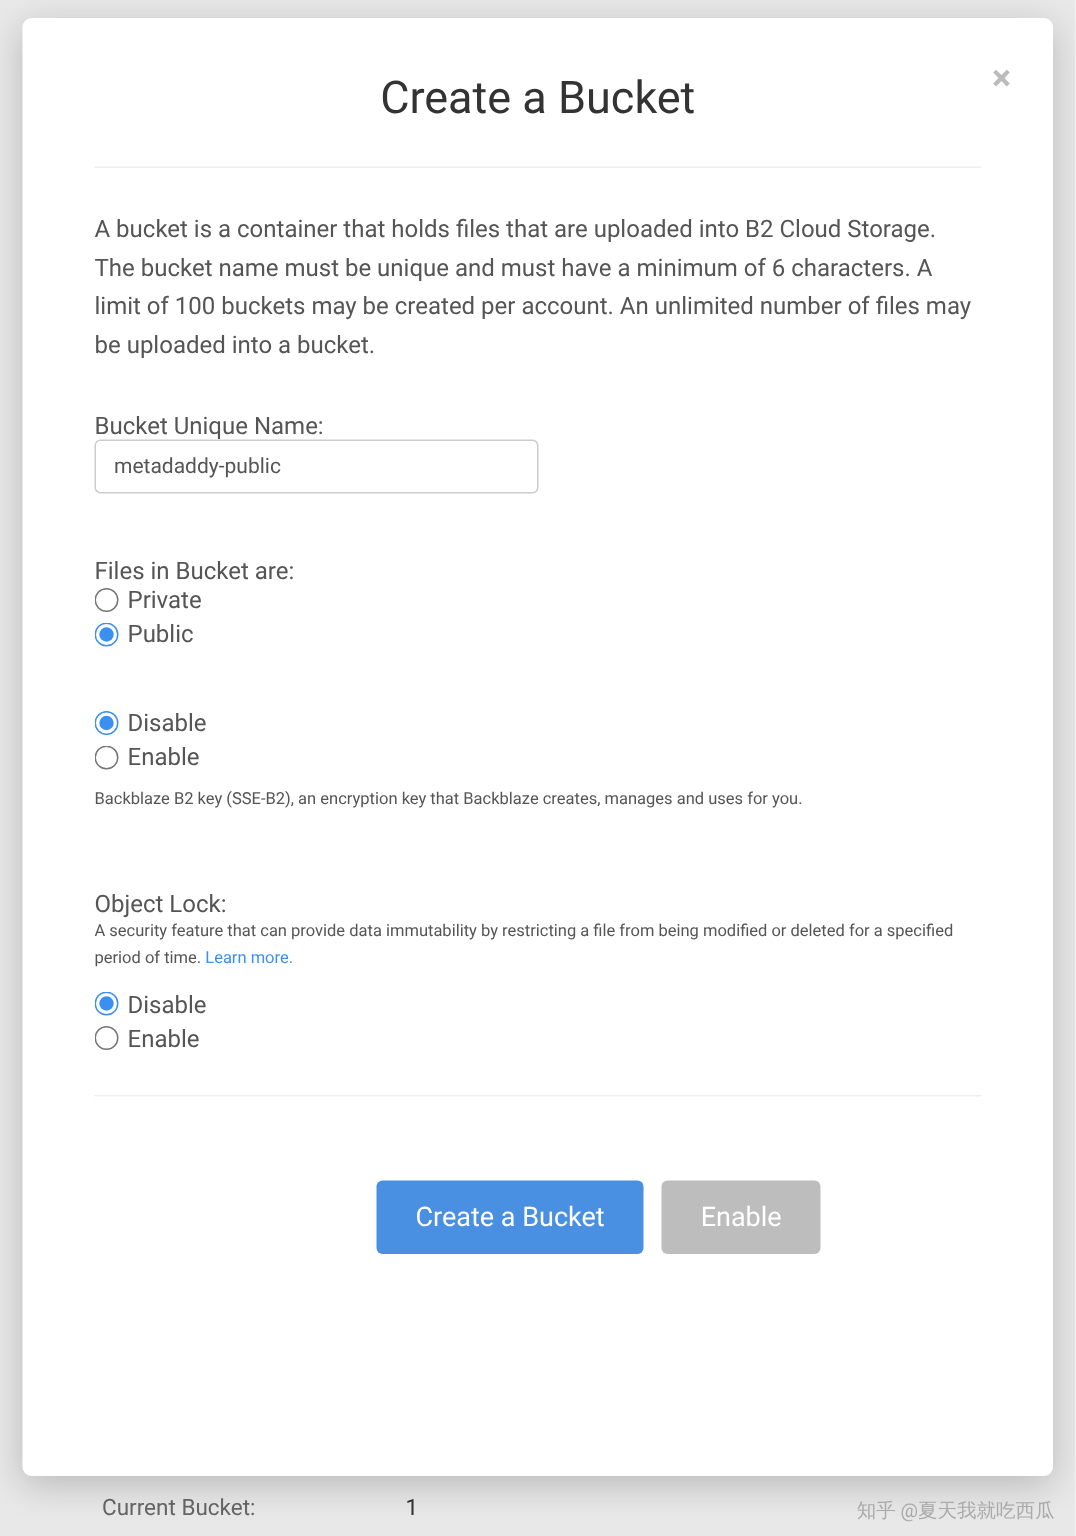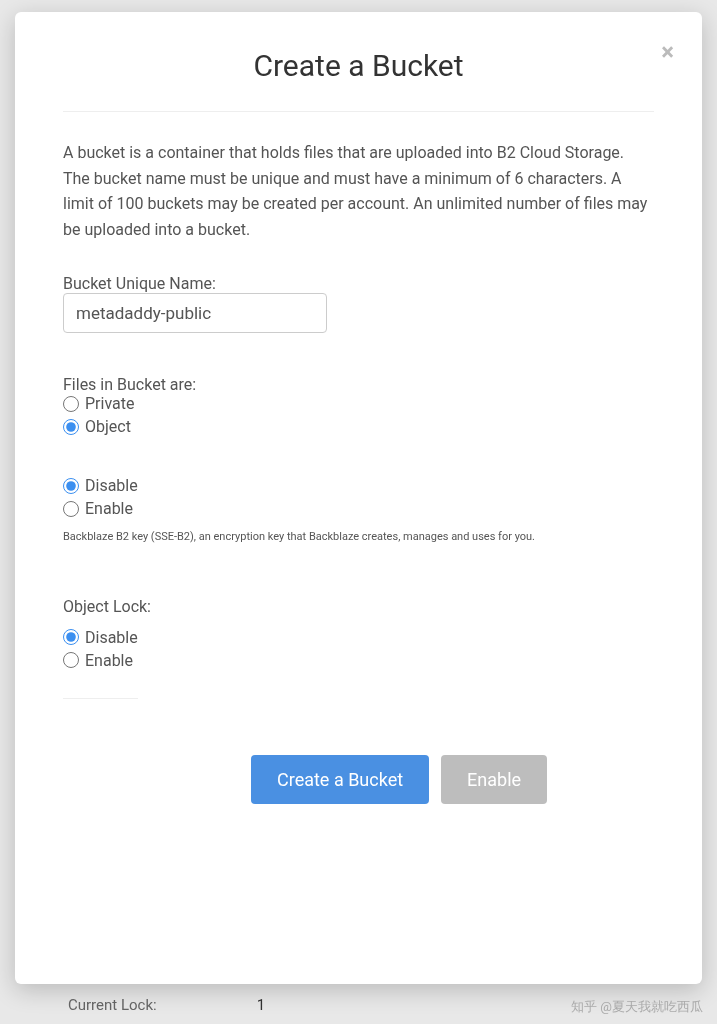--- a/index.html
+++ b/index.html
@@ -74,23 +74,23 @@
       width: 188px;
       flex-shrink: 0;
       color: #555;
       font-size: 16px;
       padding-top: 6px;
     }
     .form-control {
       flex: 1;
     }
     .text-input {
-      width: 264px;
+      width: 296px;
       padding: 9px 12px;
-      font-size: 17px;
+      font-size: 14px;
       color: #555;
       border: 1px solid #ccc;
       border-radius: 4px;
       font-family: inherit;
     }
     .radio-option {
       display: flex;
       align-items: center;
       margin-bottom: 4px;
       cursor: pointer;
@@ -163,21 +163,21 @@
       gap: 60px;
     }
     .bg-row .label { color: #666; }
     .bg-row .val { color: #333; margin-left: 40px; }
   </style>
 </head>
 <body>
 
 <div class="backdrop">
   <div class="bg-row">
-    <span class="label">Current Lock:</span>
+    <span class="label">Current Bucket:</span>
     <span class="val">1</span>
   </div>
 </div>
 
 <div class="modal">
   <span class="close-x">×</span>
 
   <h1 class="modal-title">Create a Bucket</h1>
 
   <hr class="divider">
@@ -193,21 +193,21 @@
 
   <div class="form-row">
     <div class="form-label">Files in Bucket are:</div>
     <div class="form-control">
       <label class="radio-option">
         <input type="radio" name="privacy" style="">
         <span>Private</span>
       </label>
       <label class="radio-option">
         <input type="radio" name="privacy" checked="" style="">
-        <span>Object</span>
+        <span>Public</span>
       </label>
     </div>
   </div>
 
   <div class="form-row">
     <div class="form-control">
       <label class="radio-option">
         <input type="radio" name="encryption" checked="" style="">
         <span>Disable</span>
       </label>
@@ -215,20 +215,23 @@
         <input type="radio" name="encryption" style="">
         <span>Enable</span>
       </label>
       <p class="help-text">Backblaze B2 key (SSE-B2), an encryption key that Backblaze creates, manages and uses for you.</p>
     </div>
   </div>
 
   <div class="form-row short">
     <div class="form-label">Object Lock:</div>
     <div class="form-control">
+      <p class="help-text" style="margin-top:0;">
+        <span>A security feature that can provide data immutability by restricting a file from being modified or deleted for a specified period of time. </span><a class="link">Learn more.</a>
+      </p>
       <label class="radio-option" style="margin-top:12px;">
         <input type="radio" name="objectlock" checked="" style="">
         <span>Disable</span>
       </label>
       <label class="radio-option">
         <input type="radio" name="objectlock" style="">
         <span>Enable</span>
       </label>
       <hr class="inner-divider">
     </div>

